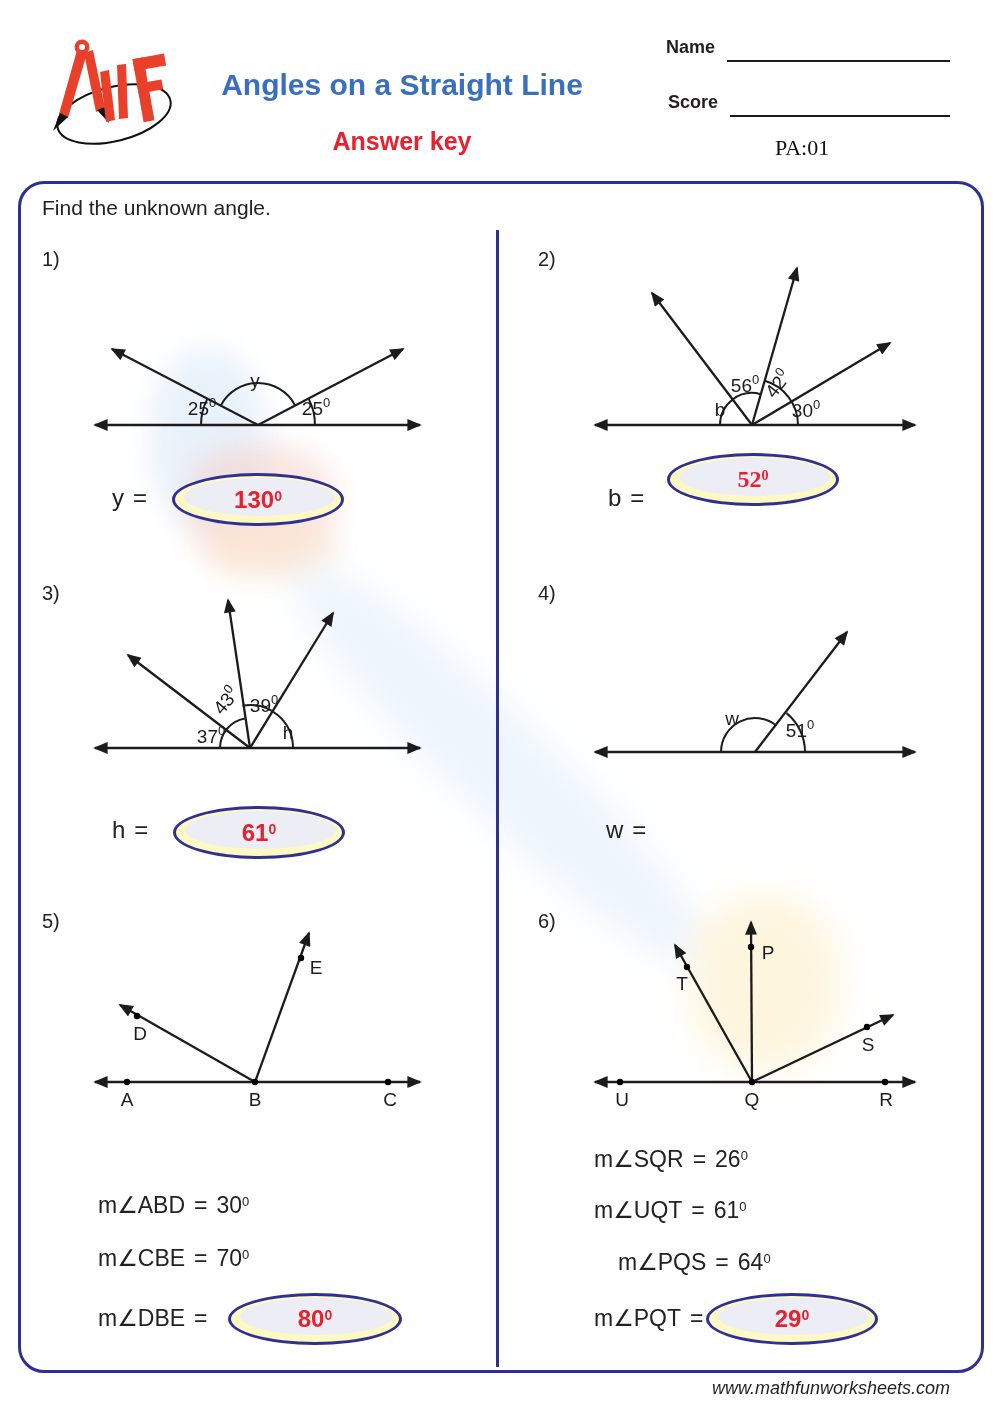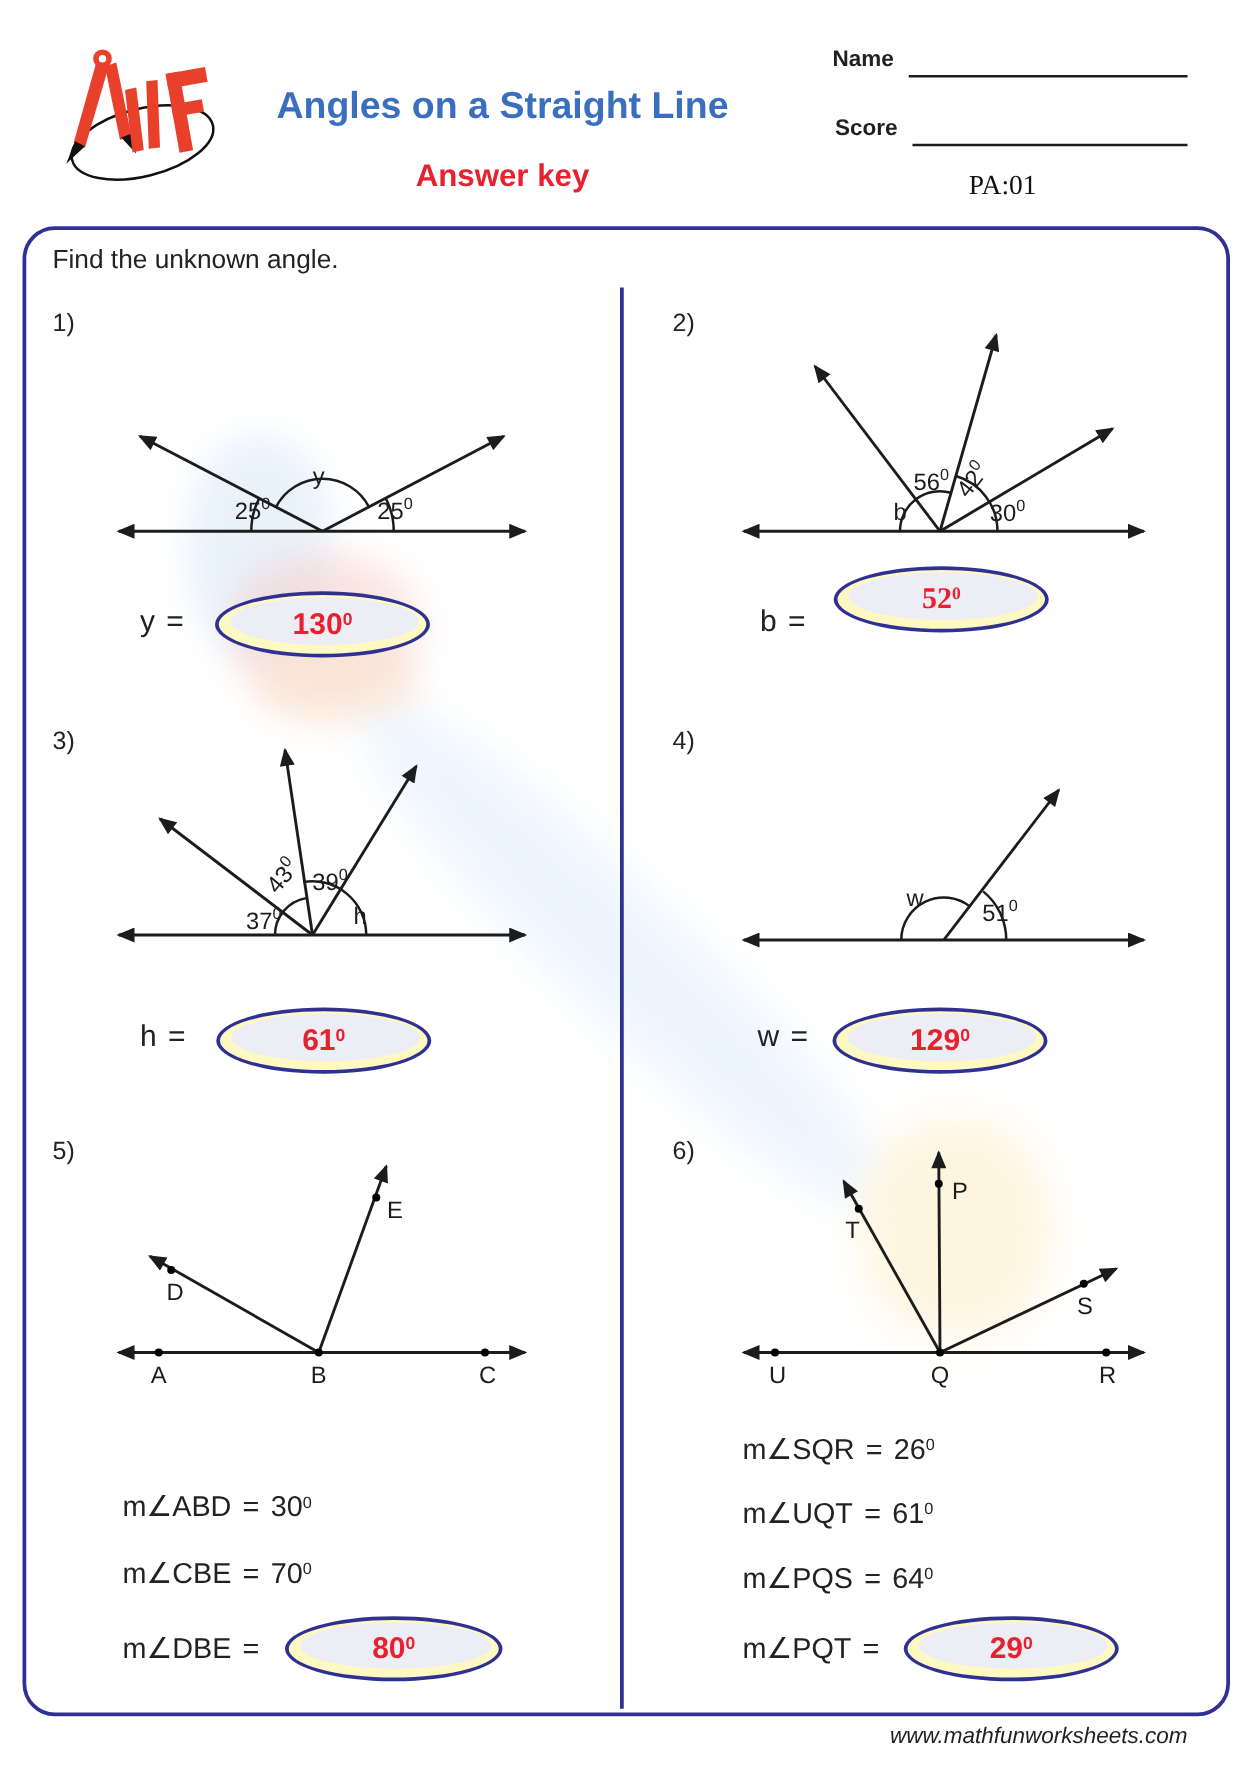--- a/index.html
+++ b/index.html
@@ -187,24 +187,20 @@
     <span>h</span><span class="eqsign">=</span>
   </div>
   <div class="oval" style="left:173px;top:806px;width:166px;height:47px;">
     <div class="oval-inner"></div>
     <span class="oval-text"><span>61</span><span class="sup">0</span></span>
   </div>
 
   <div class="z ansrow" style="left:606px;top:816px;">
     <span>w</span><span class="eqsign">=</span>
   </div>
-  <div class="oval" style="left:666px;top:806px;width:166px;height:47px;">
-    <div class="oval-inner"></div>
-    <span class="oval-text"><span>129</span><span class="sup">0</span></span>
-  </div>
 
   <div class="z eqrow" style="left:98px;top:1192px;">
     <span>m∠ABD</span><span class="eqsign">=</span><span>30</span><span class="sup">0</span>
   </div>
   <div class="z eqrow" style="left:98px;top:1245px;">
     <span>m∠CBE</span><span class="eqsign">=</span><span>70</span><span class="sup">0</span>
   </div>
   <div class="z eqrow" style="left:98px;top:1305px;">
     <span>m∠DBE</span><span class="eqsign">=</span>
   </div>
@@ -212,25 +208,25 @@
     <div class="oval-inner"></div>
     <span class="oval-text"><span>80</span><span class="sup">0</span></span>
   </div>
 
   <div class="z eqrow" style="left:594px;top:1146px;">
     <span>m∠SQR</span><span class="eqsign">=</span><span>26</span><span class="sup">0</span>
   </div>
   <div class="z eqrow" style="left:594px;top:1197px;">
     <span>m∠UQT</span><span class="eqsign">=</span><span>61</span><span class="sup">0</span>
   </div>
-  <div class="z eqrow" style="left:594px;top:1249px;">
+  <div class="z eqrow" style="left:618px;top:1249px;">
     <span>m∠PQS</span><span class="eqsign">=</span><span>64</span><span class="sup">0</span>
   </div>
   <div class="z eqrow" style="left:594px;top:1305px;text-align:right;">
     <span>m∠PQT</span><span class="eqsign">=</span>
   </div>
-  <div class="oval" style="left:723px;top:1293px;width:166px;height:46px;">
+  <div class="oval" style="left:706px;top:1293px;width:166px;height:46px;">
     <div class="oval-inner"></div>
     <span class="oval-text"><span>29</span><span class="sup">0</span></span>
   </div>
 
   <div class="z footer" style="right:50px;top:1378px;">www.mathfunworksheets.com</div>
 </div>
 
 </body></html>

